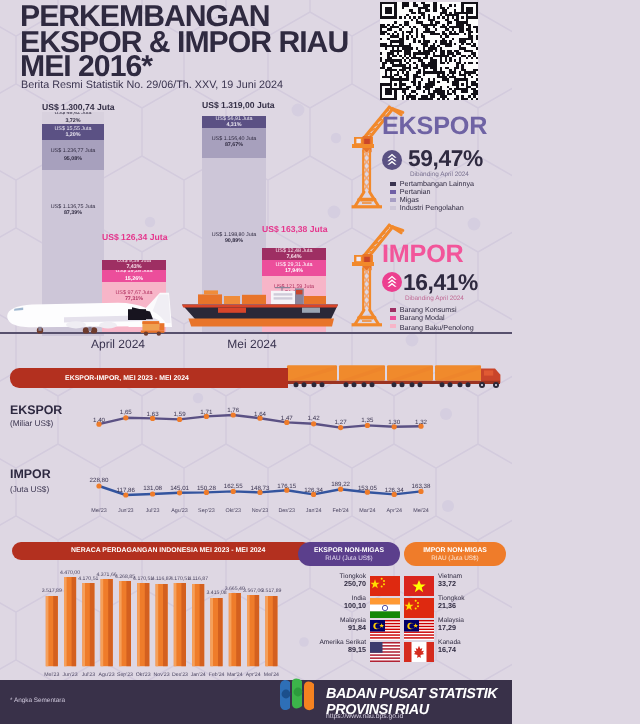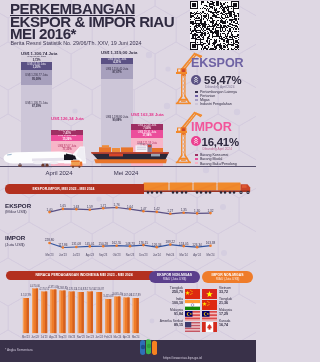--- a/index.html
+++ b/index.html
@@ -6,21 +6,21 @@
   body{width:256px;height:362px;overflow:hidden;
        font-family:"Liberation Sans",sans-serif;background:#ded7e3;}
   #root{position:relative;width:256px;height:362px;background:#ded7e3;overflow:hidden;}
   .abs{position:absolute;}
 
   
   #topPanel{position:absolute;left:0;top:0;width:256px;height:181px;background:#ded7e3;overflow:hidden;}
   #bgsvg{position:absolute;left:0;top:0;}
 
   .title{position:absolute;left:10px;font-weight:bold;color:#2f2a40;letter-spacing:-0.5px;line-height:1;}
-  #t1{top:1.2px;font-size:15.1px;text-decoration:underline;}
+  #t1{top:1.2px;font-size:15.1px;}
   #t2{top:13.8px;font-size:15.1px;}
   #t3{top:26.4px;font-size:15.1px;}
   #sub{position:absolute;left:10.5px;top:40.2px;font-size:5.4px;color:#3b3550;letter-spacing:0px;}
 
   
   .colbar{position:absolute;}
   .seg{position:absolute;left:0;width:100%;box-sizing:border-box;display:flex;flex-direction:column;
         align-items:center;justify-content:center;overflow:hidden;}
   .seglbl{font-size:2.7px;color:#2f2a40;line-height:1.18;text-align:center;white-space:nowrap;}
   .seglbl.b{font-weight:bold;}
@@ -715,14 +715,18 @@
 
   <div id="footer"></div>
   <div id="footNote">* Angka Sementara</div>
   <svg class="abs" style="left:137px;top:338px;" width="22" height="20" viewBox="0 0 22 20">
     <path d="M3 5 C3 2 6 1 8 3 L8 16 C6 18 3 17 3 14 Z" fill="#2e6fb7"></path>
     <path d="M9 3 C9 1 12 0.5 14 2.5 L14 15 C12 17 9 16.5 9 14 Z" fill="#3cb54a"></path>
     <path d="M15 5 C15 2.5 18 2 20 4 L20 16 C18 18 15 17 15 14.5 Z" fill="#f58220"></path>
     <circle cx="6" cy="9" r="2.2" fill="#1b4f8c"></circle>
     <circle cx="12" cy="8" r="2.2" fill="#2c9c3c"></circle>
   </svg>
+  <div id="footName">
+    <span>BADAN PUSAT STATISTIK</span><br>
+    <span>PROVINSI RIAU</span>
+  </div>
   <div id="footUrl">https://www.riau.bps.go.id</div>
 </div>
 
 </body></html>

